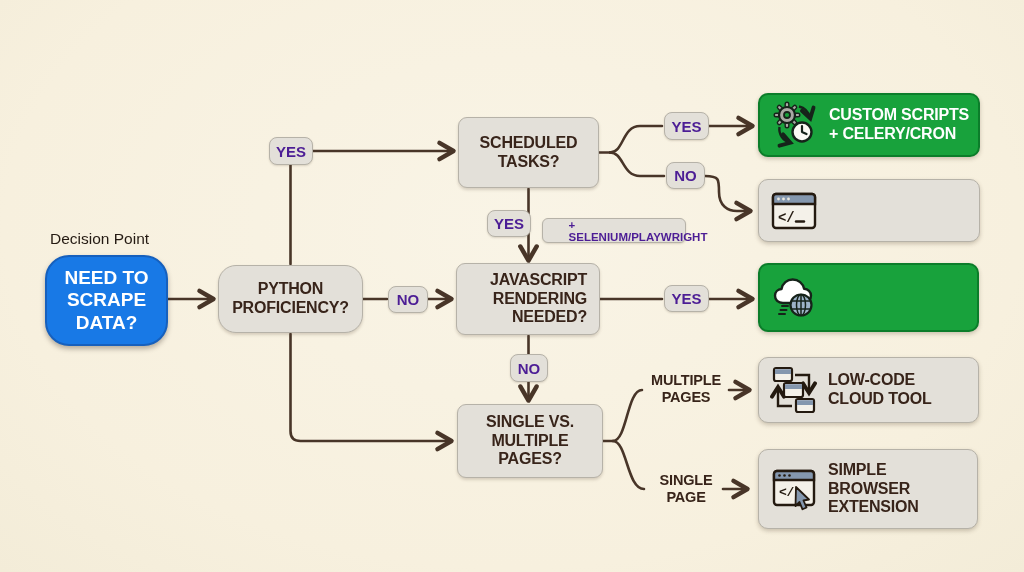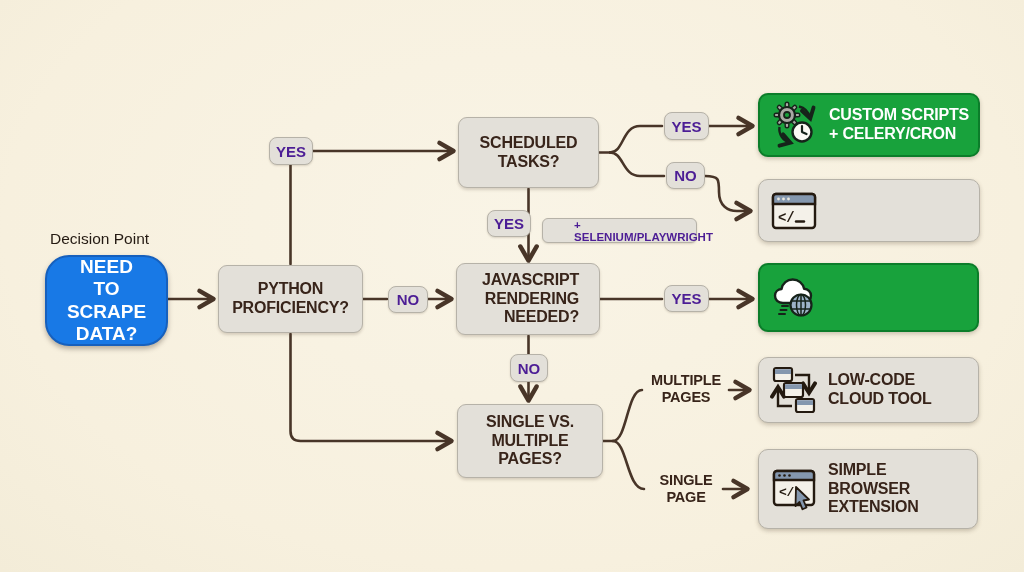--- a/index.html
+++ b/index.html
@@ -6,39 +6,39 @@
   #stage{
     position:relative;width:1024px;height:572px;overflow:hidden;
     background:radial-gradient(ellipse at 50% 40%, #f9f4e6 0%, #f7f0de 70%, #f3ecd8 100%);
     font-family:"Liberation Sans",sans-serif;
   }
   #edges{position:absolute;inset:0;}
   .node{
     position:absolute;box-sizing:border-box;display:flex;align-items:center;justify-content:center;
     text-align:center;background:#e3e0d9;border:1.5px solid #b6b2a8;border-radius:9px;
     color:#38241a;font-weight:bold;font-size:16px;line-height:1.18;letter-spacing:-0.2px;
-    box-shadow:0 2px 3px rgba(95,78,60,.22);padding:4px 20px;
+    box-shadow:0 2px 3px rgba(95,78,60,.22);padding:4px 12px;
   }
   #node-start{
     left:45px;top:255px;width:123px;height:91px;background:#1879e6;border:2.5px solid #1660bd;
     border-radius:24px;color:#fff;font-size:19px;letter-spacing:0;box-shadow:0 3px 5px rgba(60,50,40,.35);
   }
-  #node-python{left:218px;top:265px;width:145px;height:68px;}
+  #node-python{left:218px;top:265px;width:145px;height:68px;border-radius:18px;}
   #node-scheduled{left:458px;top:117px;width:141px;height:71px;}
   #node-js{left:456px;top:263px;width:144px;height:72px;text-align:right;}
   #node-pages{left:457px;top:404px;width:146px;height:74px;}
   .pill{
     position:absolute;box-sizing:border-box;display:flex;align-items:center;justify-content:center;
     background:#e3e0d9;border:1.5px solid #b6b2a8;border-radius:8px;color:#4c1d95;
     font-weight:bold;font-size:15px;box-shadow:0 1px 2px rgba(95,78,60,.2);
   }
   #pill-yes1{left:269px;top:137px;width:44px;height:28px;}
   #pill-no1{left:388px;top:286px;width:40px;height:27px;}
   #pill-yes2{left:487px;top:210px;width:44px;height:27px;}
-  #tag-selenium{left:542px;top:218px;width:155px;height:25px;font-size:11.5px;border-radius:6px;letter-spacing:0;padding-left:48px;}
+  #tag-selenium{left:542px;top:218px;width:144px;height:25px;font-size:11.5px;border-radius:6px;letter-spacing:0;padding-left:48px;}
   #pill-yes3{left:664px;top:112px;width:45px;height:28px;}
   #pill-no2{left:666px;top:162px;width:39px;height:27px;}
   #pill-yes4{left:664px;top:285px;width:45px;height:27px;}
   #pill-no3{left:510px;top:354px;width:38px;height:28px;}
   .freelabel{
     position:absolute;color:#38241a;font-weight:bold;font-size:14.5px;text-align:center;line-height:1.2;
     letter-spacing:-0.2px;
   }
   #label-multiple{left:640px;top:372px;width:92px;}
   #label-single{left:650px;top:472px;width:72px;}

